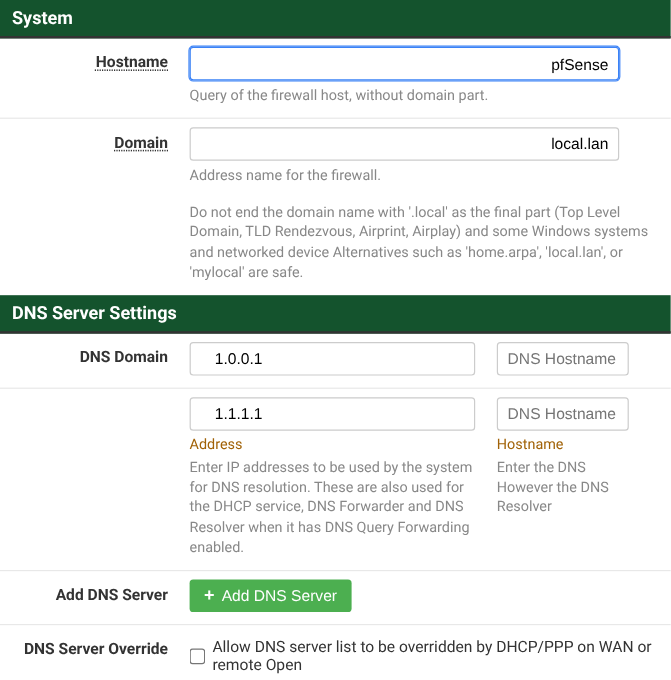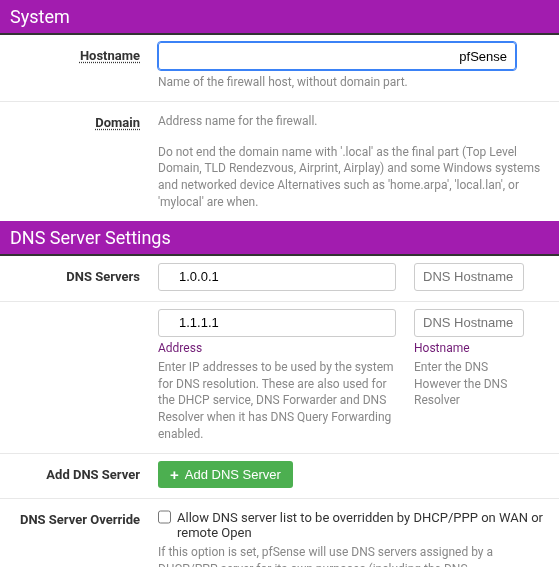--- a/index.html
+++ b/index.html
@@ -8,24 +8,24 @@
       padding: 0;
     }
     body {
       font-family: -apple-system, BlinkMacSystemFont, "Segoe UI", Roboto, "Helvetica Neue", Arial, sans-serif;
       font-size: 13px;
       color: #333;
       background: #fff;
       width: 559px;
     }
     .panel-header {
-      background: #a21caf;
+      background: #14532d;
       color: #fff;
-      font-weight: normal;
-      font-size: 18px;
+      font-weight: bold;
+      font-size: 15px;
       padding: 6px 10px;
       border-bottom: 2px solid #333;
     }
     .form-row {
       display: flex;
       padding: 7px 0 0 0;
       border-top: 1px solid #e8e8e8;
     }
     .form-row.no-border {
       border-top: none;
@@ -87,21 +87,21 @@
       height: 28px;
       color: #999;
     }
     .help-text {
       color: #888;
       font-size: 12px;
       margin-top: 4px;
       line-height: 1.4;
     }
     .sub-label {
-      color: #701a75;
+      color: #a16207;
       font-size: 12px;
       margin-top: 4px;
     }
     .btn-success {
       background: #4caf50;
       color: #fff;
       border: none;
       padding: 6px 12px;
       border-radius: 3px;
       font-size: 13px;
@@ -110,57 +110,58 @@
       align-items: center;
       gap: 6px;
     }
     .btn-success .plus-icon {
       font-weight: bold;
       font-size: 15px;
       line-height: 1;
     }
     .checkbox-row {
       display: flex;
-      align-items: flex-start;
+      align-items: center;
       gap: 6px;
       padding-top: 4px;
     }
     .checkbox-row input[type="checkbox"] {
       width: 14px;
       height: 14px;
     }
     .paragraph-gap {
       margin-top: 14px;
     }
   </style>
 </head>
 <body>
 
 <div class="panel-header">System</div>
 
 <div class="form-row no-border">
   <div class="label-col underline">Hostname</div>
   <div class="field-col">
     <input type="text" class="text-input focused" value="pfSense" style="">
-    <div class="help-text">Name of the firewall host, without domain part.</div>
+    <div class="help-text">Query of the firewall host, without domain part.</div>
   </div>
 </div>
 
 <div class="form-row">
   <div class="label-col underline">Domain</div>
   <div class="field-col">
+    <input type="text" class="text-input" value="local.lan" style="">
     <div class="help-text">Address name for the firewall.</div>
-    <div class="help-text paragraph-gap">Do not end the domain name with '.local' as the final part (Top Level Domain, TLD Rendezvous, Airprint, Airplay) and some Windows systems and networked device Alternatives such as 'home.arpa', 'local.lan', or 'mylocal' are when.</div>
+    <div class="help-text paragraph-gap">Do not end the domain name with '.local' as the final part (Top Level Domain, TLD Rendezvous, Airprint, Airplay) and some Windows systems and networked device Alternatives such as 'home.arpa', 'local.lan', or 'mylocal' are safe.</div>
   </div>
 </div>
 
 <div class="panel-header">DNS Server Settings</div>
 
 <div class="form-row no-border">
-  <div class="label-col">DNS Servers</div>
+  <div class="label-col">DNS Domain</div>
   <div class="field-col">
     <div class="input-row">
       <input type="text" class="dns-ip-input" value="1.0.0.1" style="">
       <input type="text" class="dns-host-input" placeholder="DNS Hostname" style="">
     </div>
   </div>
 </div>
 
 <div class="form-row">
   <div class="label-col"></div>

